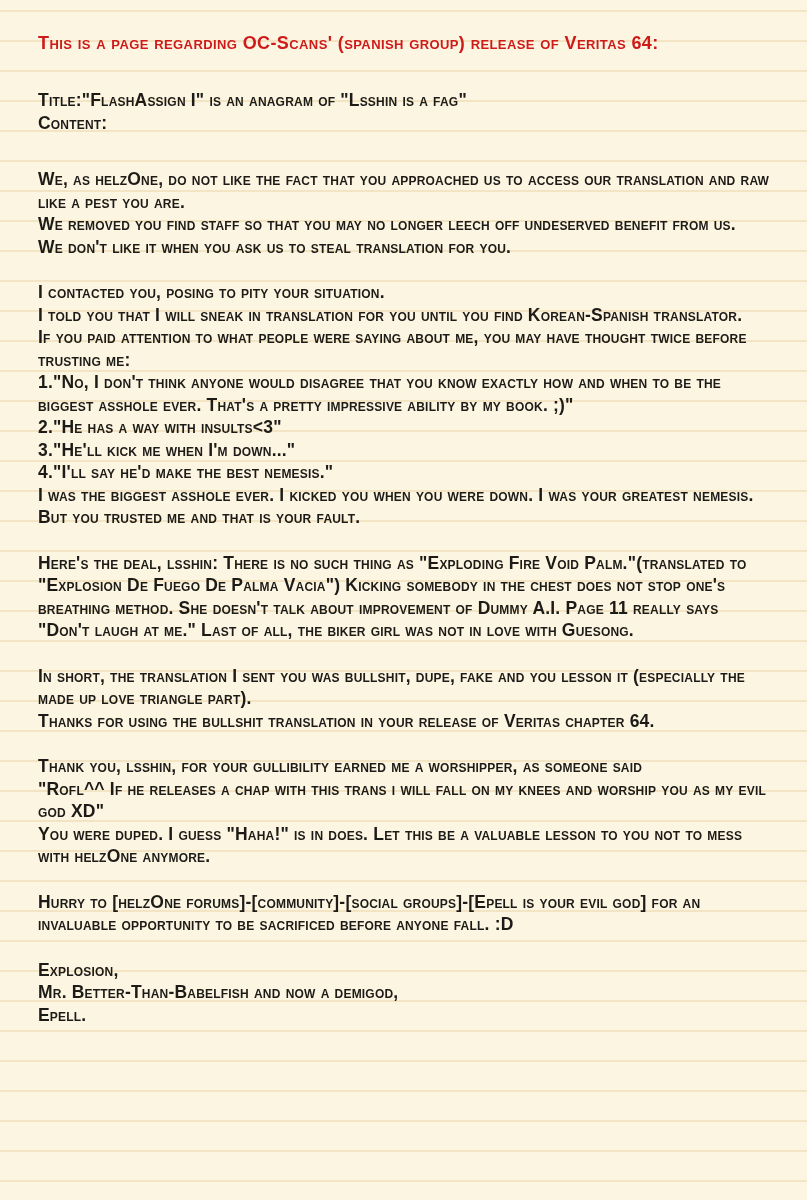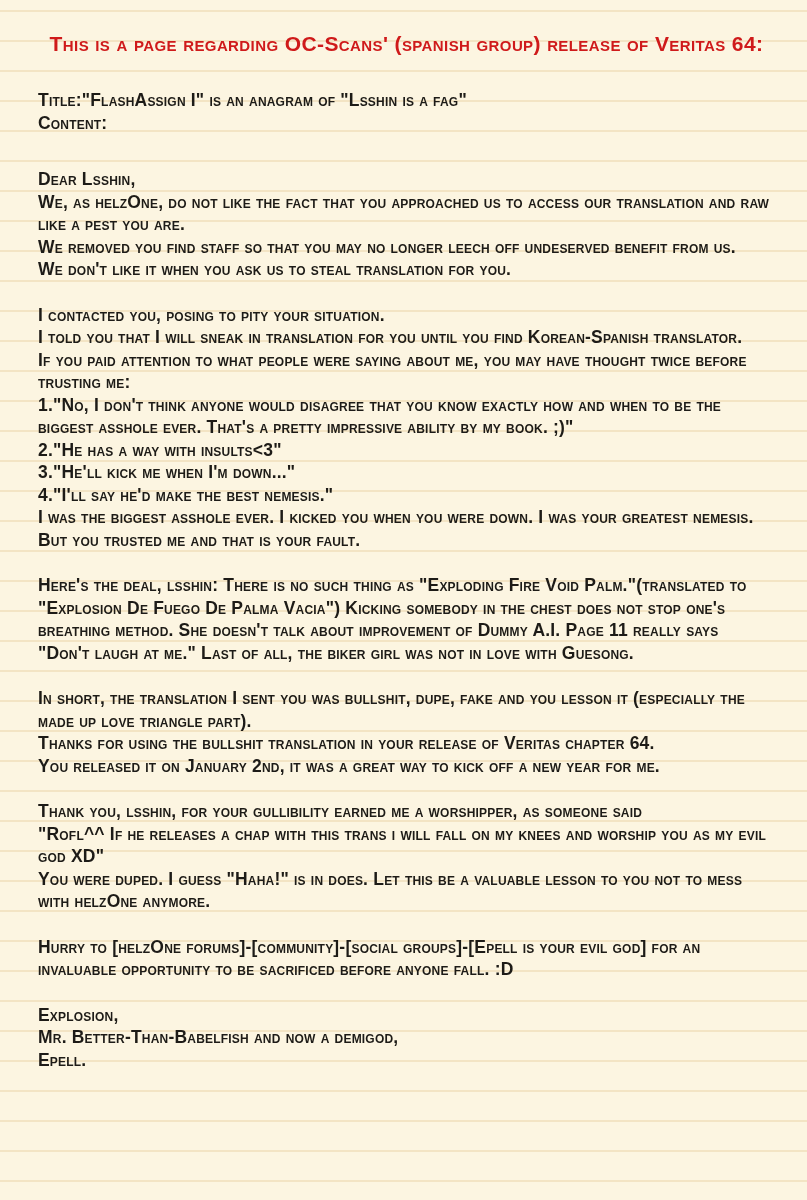--- a/index.html
+++ b/index.html
@@ -25,23 +25,22 @@
       transparent 30px);
     background-position:0 10px;
     font-family:"Liberation Sans", sans-serif;
     font-variant:small-caps;
     font-weight:bold;
     color:var(--ink);
     padding:24px 32px 0 38px;
   }
   .heading{
     color:var(--heading);
-    font-size:21px;
+    font-size:18px;
     line-height:27px;
-    text-align:center;
     letter-spacing:0.4px;
     margin:6px 0 32px 0;
   }
   .body-text{
     font-size:17.5px;
     line-height:22.5px;
     letter-spacing:0.2px;
   }
   .title-block{
     margin-bottom:34px;
@@ -60,21 +59,20 @@
   <div class="heading">This is a page regarding OC-Scans' (spanish group) release of Veritas 64:</div>
 
   <div class="body-text">
     <div class="title-block">
       <div class="line">Title:"FlashAssign I" is an anagram of "Lsshin is a fag"</div>
       <div class="line">Content:</div>
     </div>
 
     <div>
         <div class="paragraph">
-          <div class="line">Dear Lsshin,</div>
           <div class="line">We, as helzOne, do not like the fact that you approached us to access our translation and raw like a pest you are.</div>
           <div class="line">We removed you find staff so that you may no longer leech off undeserved benefit from us.</div>
           <div class="line">We don't like it when you ask us to steal translation for you.</div>
         </div>
         <div class="paragraph">
           <div class="line">I contacted you, posing to pity your situation.</div>
           <div class="line">I told you that I will sneak in translation for you until you find Korean-Spanish translator.</div>
           <div class="line">If you paid attention to what people were saying about me, you may have thought twice before trusting me:</div>
           <div class="line">1."No, I don't think anyone would disagree that you know exactly how and when to be the biggest asshole ever. That's a pretty impressive ability by my book. ;)"</div>
           <div class="line">2."He has a way with insults&lt;3"</div>
@@ -82,21 +80,20 @@
           <div class="line">4."I'll say he'd make the best nemesis."</div>
           <div class="line">I was the biggest asshole ever. I kicked you when you were down. I was your greatest nemesis.</div>
           <div class="line">But you trusted me and that is your fault.</div>
         </div>
         <div class="paragraph">
           <div class="line">Here's the deal, lsshin: There is no such thing as "Exploding Fire Void Palm."(translated to "Explosion De Fuego De Palma Vacia") Kicking somebody in the chest does not stop one's breathing method. She doesn't talk about improvement of Dummy A.I. Page 11 really says "Don't laugh at me." Last of all, the biker girl was not in love with Guesong.</div>
         </div>
         <div class="paragraph">
           <div class="line">In short, the translation I sent you was bullshit, dupe, fake and you lesson it (especially the made up love triangle part).</div>
           <div class="line">Thanks for using the bullshit translation in your release of Veritas chapter 64.</div>
-          <div class="line">You released it on January 2nd, it was a great way to kick off a new year for me.</div>
         </div>
         <div class="paragraph">
           <div class="line">Thank you, lsshin, for your gullibility earned me a worshipper, as someone said</div>
           <div class="line">"Rofl^^ If he releases a chap with this trans i will fall on my knees and worship you as my evil god XD"</div>
           <div class="line">You were duped. I guess "Haha!" is in does. Let this be a valuable lesson to you not to mess with helzOne anymore.</div>
         </div>
         <div class="paragraph">
           <div class="line">Hurry to [helzOne forums]-[community]-[social groups]-[Epell is your evil god] for an invaluable opportunity to be sacrificed before anyone fall. :D</div>
         </div>
         <div class="paragraph">

